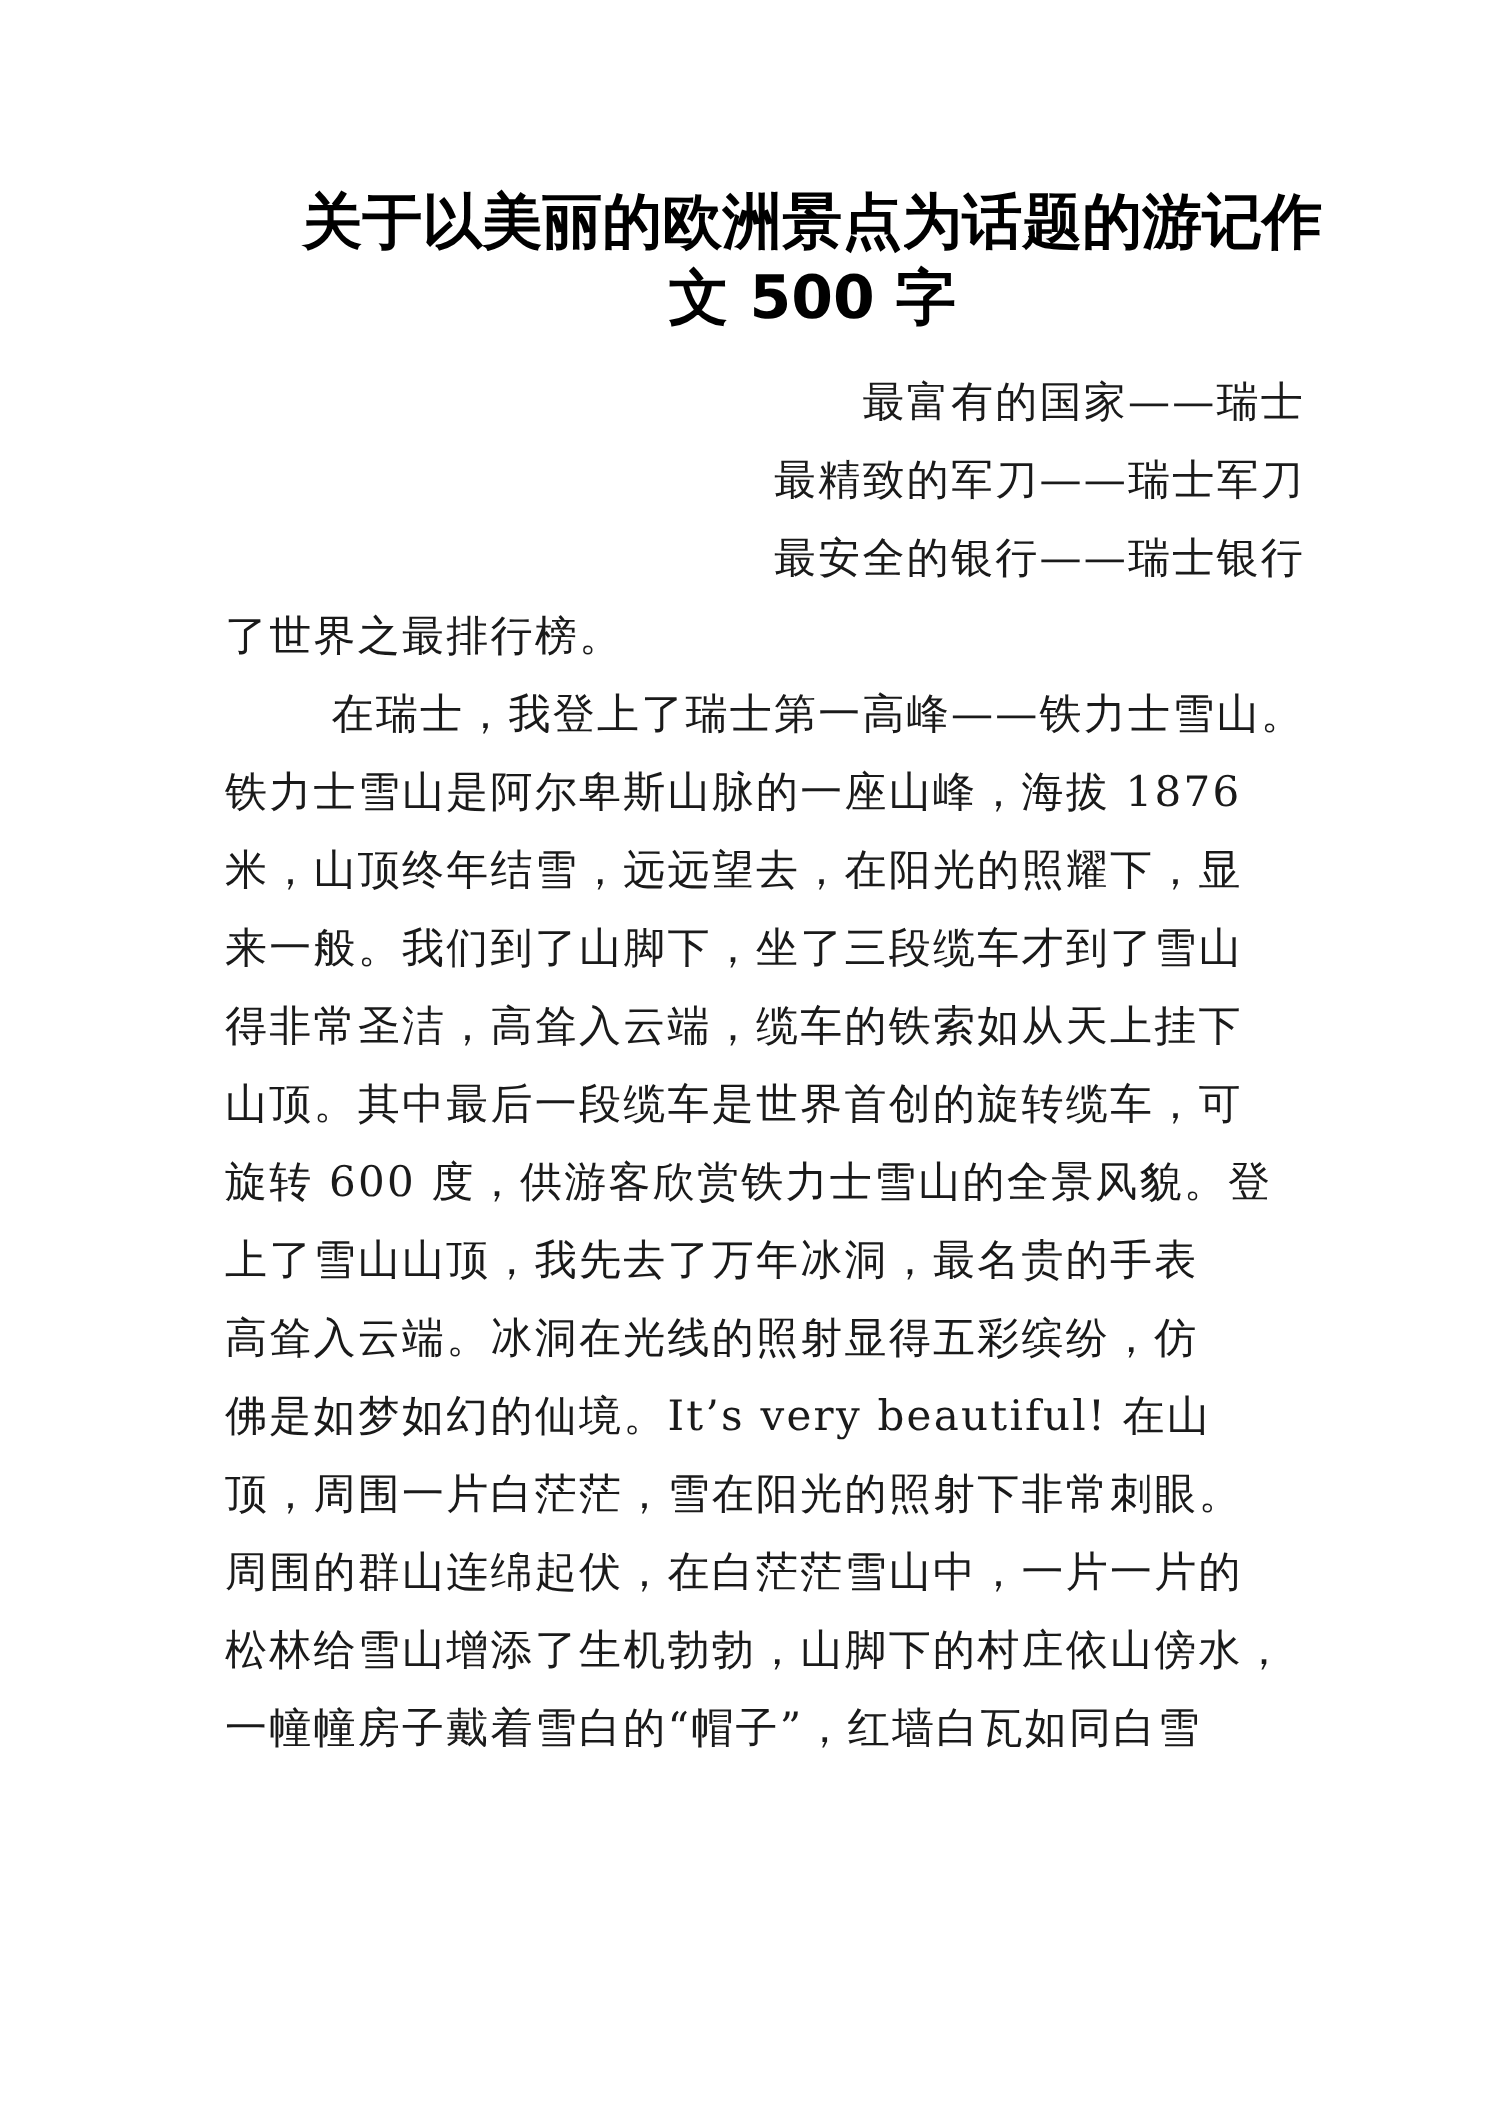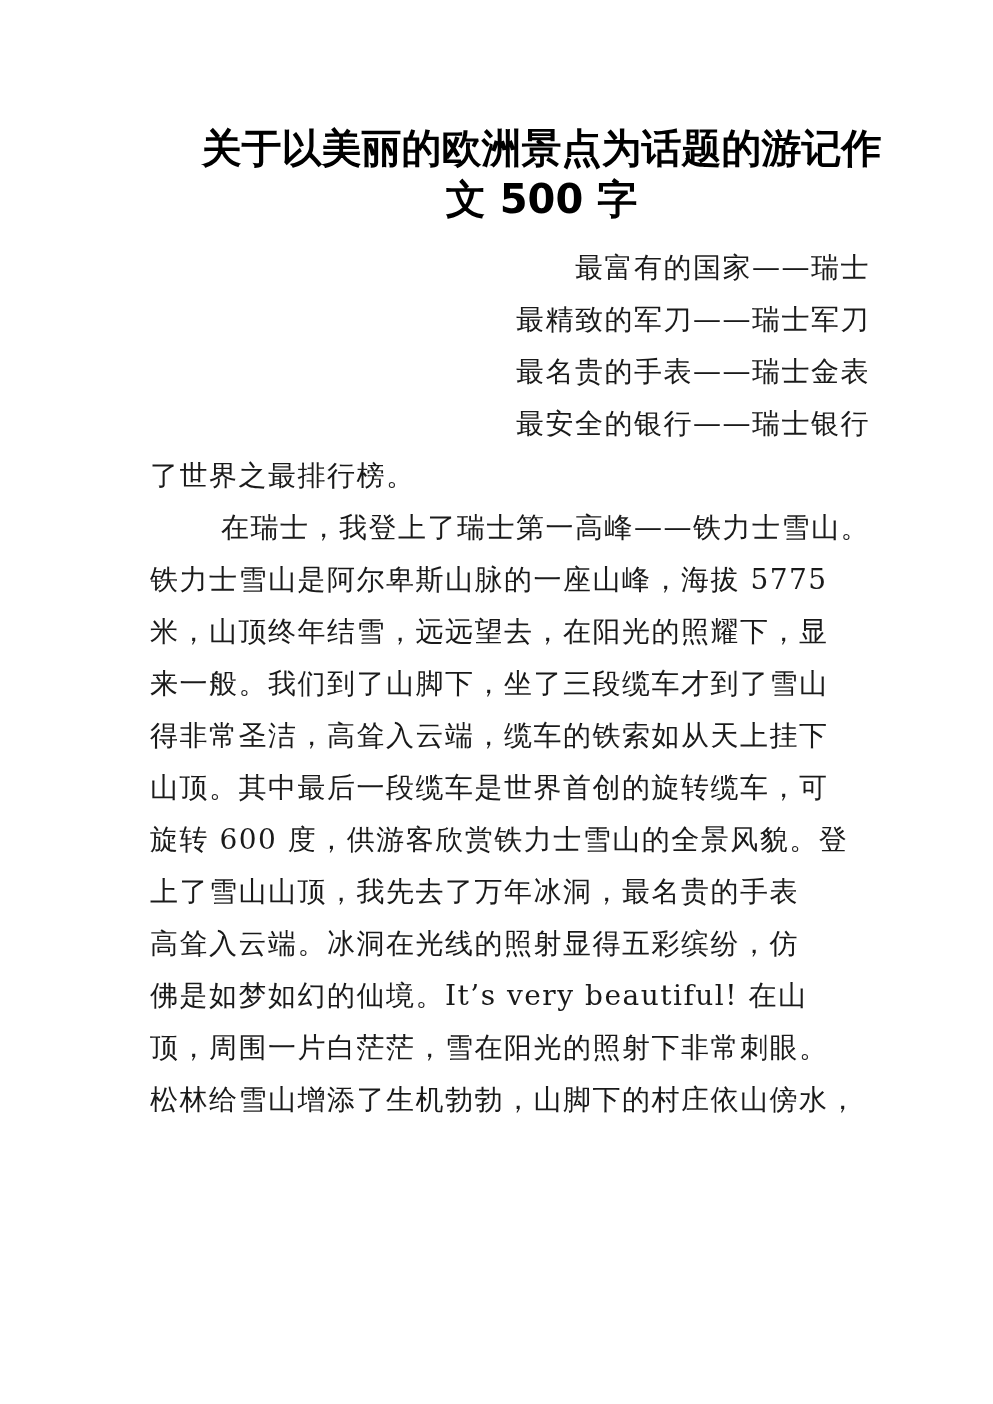--- a/index.html
+++ b/index.html
@@ -57,29 +57,30 @@
 </head>
 <body>
 
 <div class="page">
   <div class="title l1">关于以美丽的欧洲景点为话题的游记作</div>
   <div class="title l2">文 500 字</div>
 
   <div class="body">
     <div class="line indent">最富有的国家——瑞士</div>
     <div class="line indent">最精致的军刀——瑞士军刀</div>
-    <div class="line indent">最名贵的手表——瑞士金表</div>
     <div class="line indent">最安全的银行——瑞士银行</div>
     <div class="line">了世界之最排行榜。</div>
     <div class="line indent">在瑞士，我登上了瑞士第一高峰——铁力士雪山。</div>
-    <div class="line">铁力士雪山是阿尔卑斯山脉的一座山峰，海拔 5775</div>
+    <div class="line">铁力士雪山是阿尔卑斯山脉的一座山峰，海拔 1876</div>
     <div class="line">米，山顶终年结雪，远远望去，在阳光的照耀下，显</div>
     <div class="line">来一般。我们到了山脚下，坐了三段缆车才到了雪山</div>
     <div class="line">得非常圣洁，高耸入云端，缆车的铁索如从天上挂下</div>
     <div class="line">山顶。其中最后一段缆车是世界首创的旋转缆车，可</div>
     <div class="line">旋转 600 度，供游客欣赏铁力士雪山的全景风貌。登</div>
     <div class="line">上了雪山山顶，我先去了万年冰洞，最名贵的手表</div>
     <div class="line">高耸入云端。冰洞在光线的照射显得五彩缤纷，仿</div>
     <div class="line">佛是如梦如幻的仙境。It’s very beautiful! 在山</div>
     <div class="line">顶，周围一片白茫茫，雪在阳光的照射下非常刺眼。</div>
+    <div class="line">周围的群山连绵起伏，在白茫茫雪山中，一片一片的</div>
     <div class="line">松林给雪山增添了生机勃勃，山脚下的村庄依山傍水，</div>
+    <div class="line">一幢幢房子戴着雪白的“帽子”，红墙白瓦如同白雪</div>
   </div>
 </div>
 
 </body></html>

